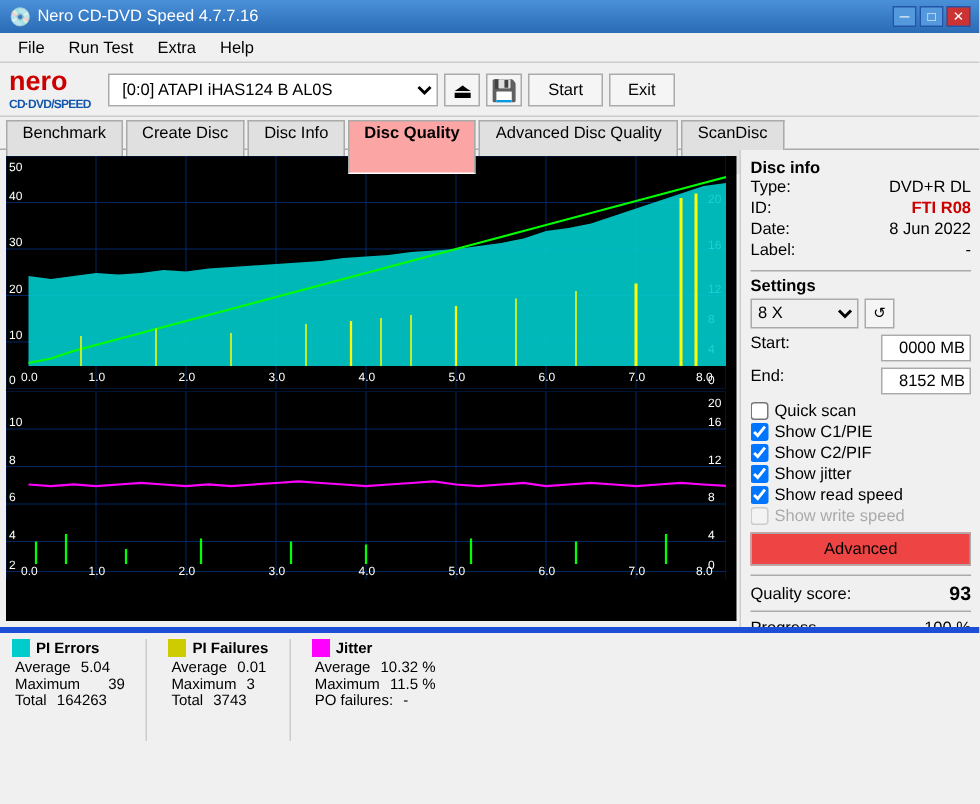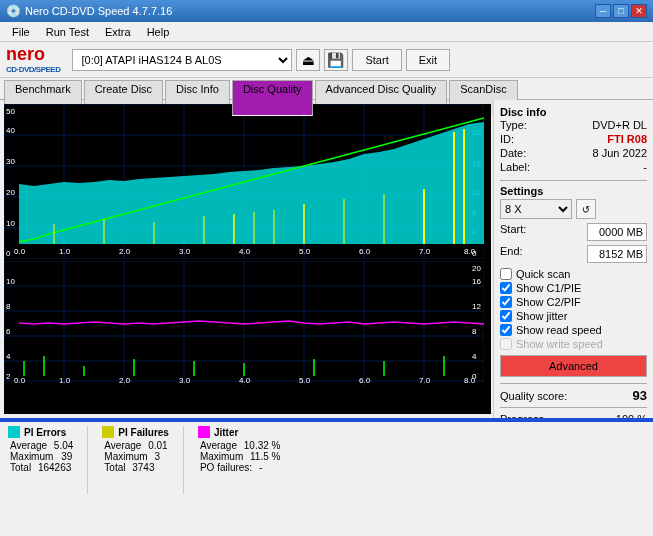--- a/index.html
+++ b/index.html
@@ -80,23 +80,24 @@
       padding: 2px 10px;
       font-size: 11px;
       border: 1px solid #aaa;
       border-bottom: none;
       background: #e0e0e0;
       margin-right: 2px;
       cursor: pointer;
       height: 36px;
     }
     .tab.active {
-      background: #a21caf;
+      background: #fca5a5;
       border-bottom: 1px solid white;
       z-index: 1;
+      font-weight: bold;
     }
     
     
     .main-content {
       display: flex;
       height: calc(536px - 22px - 20px - 36px - 22px);
       background: #f0f0f0;
     }
     
     
@@ -407,21 +408,21 @@
       <div class="stat-title">
         <span style="display:inline-block; width:12px; height:12px; background:#00cccc;"></span>
         <span>PI Errors</span>
       </div>
       <div class="stat-line">
         <span>Average</span>
         <span style="margin-left:4px;">5.04</span>
       </div>
       <div class="stat-line">
         <span>Maximum</span>
-        <span style="margin-left:5px;">39</span>
+        <span style="margin-left:16px;">39</span>
       </div>
       <div class="stat-line">
         <span>Total</span>
         <span style="margin-left:4px;">164263</span>
       </div>
     </div>
 
     <div style="border-left:1px solid #ccc; margin:0 4px;"></div>
 
     <div class="stat-group">

